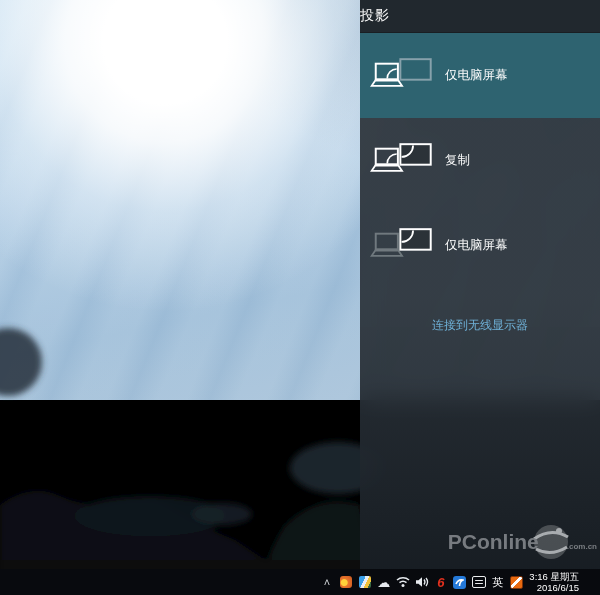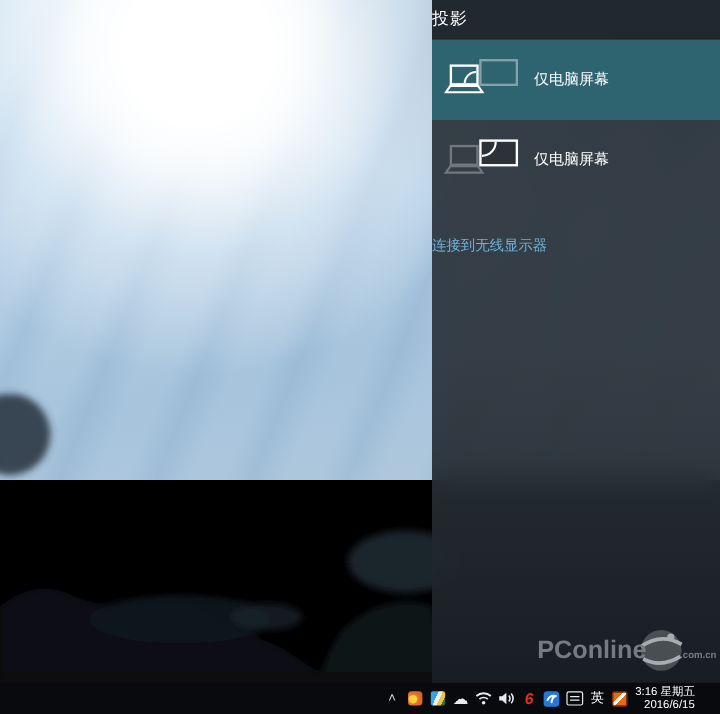--- a/index.html
+++ b/index.html
@@ -34,29 +34,29 @@
     -webkit-backdrop-filter:blur(12px);backdrop-filter:blur(12px);
     color:#fff;
   }
   .panel-header{
     height:32px;background:rgba(32,39,45,0.95);
     display:flex;align-items:center;
     border-bottom:1px solid rgba(0,0,0,0.25);
   }
   .panel-title{font-size:14px;color:#ffffff;letter-spacing:1px;}
   .opt{
-    height:67px;display:flex;align-items:center;padding-left:10px;cursor:default;
+    height:85px;display:flex;align-items:center;padding-left:10px;cursor:default;
     --rowbg:#2b3238;
   }
   .opt.selected{--rowbg:#2e6370;background:var(--rowbg);}
   .opt .ic{width:64px;height:38px;flex:0 0 auto;}
   .opt .lbl{font-size:12.5px;color:#ffffff;margin-left:11px;}
   .wireless-link{
     margin-top:29px;font-size:12px;color:#6fb1d8;cursor:pointer;
-    display:block;text-decoration:none;
+    display:block;text-decoration:none;text-align:center;
   }
   
   .taskbar{
     position:absolute;left:0;top:569px;width:600px;height:26px;z-index:40;
     background:rgba(9,11,15,0.94);
     display:flex;align-items:center;justify-content:flex-end;
     padding-right:1px;box-sizing:border-box;
   }
   .tray{display:flex;align-items:center;gap:4px;}
   .tricon{width:15px;height:15px;display:flex;align-items:center;justify-content:center;flex:0 0 auto;}
@@ -120,20 +120,30 @@
   <div class="opt selected">
     <svg class="ic" viewBox="0 0 78 44">
       <rect x="37" y="1.5" width="37" height="25" fill="var(--rowbg)" stroke="#87a1ab" stroke-width="2.4"></rect>
       <rect x="7" y="7" width="27" height="19" fill="none" stroke="#ffffff" stroke-width="2.4"></rect>
       <path d="M 21 25 A 11.5 11.5 0 0 1 32.5 13.5" fill="none" stroke="#ffffff" stroke-width="2"></path>
       <path d="M 2 34 L 39 34 L 34.5 27.5 L 6.5 27.5 Z" fill="none" stroke="#ffffff" stroke-width="2.2"></path>
     </svg>
     <span class="lbl">仅电脑屏幕</span>
   </div>
 
+  <div class="opt">
+    <svg class="ic" viewBox="0 0 78 44">
+      <rect x="7" y="7" width="27" height="19" fill="none" stroke="#ffffff" stroke-width="2.4"></rect>
+      <path d="M 21 25 A 11.5 11.5 0 0 1 32.5 13.5" fill="none" stroke="#ffffff" stroke-width="2"></path>
+      <path d="M 2 34 L 39 34 L 34.5 27.5 L 6.5 27.5 Z" fill="none" stroke="#ffffff" stroke-width="2.2"></path>
+      <rect x="37" y="1.5" width="37" height="25" fill="var(--rowbg)" stroke="#ffffff" stroke-width="2.4"></rect>
+      <path d="M 38.5 17 A 14 14 0 0 0 52.5 3" fill="none" stroke="#ffffff" stroke-width="2.2"></path>
+    </svg>
+    <span class="lbl">复制</span>
+  </div>
 
 
   <div class="opt">
     <svg class="ic" viewBox="0 0 78 44">
       <rect x="7" y="7" width="27" height="19" fill="none" stroke="#70797e" stroke-width="2.4"></rect>
       <path d="M 2 34 L 39 34 L 34.5 27.5 L 6.5 27.5 Z" fill="none" stroke="#70797e" stroke-width="2.2"></path>
       <rect x="37" y="1.5" width="37" height="25" fill="var(--rowbg)" stroke="#ffffff" stroke-width="2.4"></rect>
       <path d="M 38.5 17 A 14 14 0 0 0 52.5 3" fill="none" stroke="#ffffff" stroke-width="2.2"></path>
     </svg>
     <span class="lbl">仅电脑屏幕</span>

